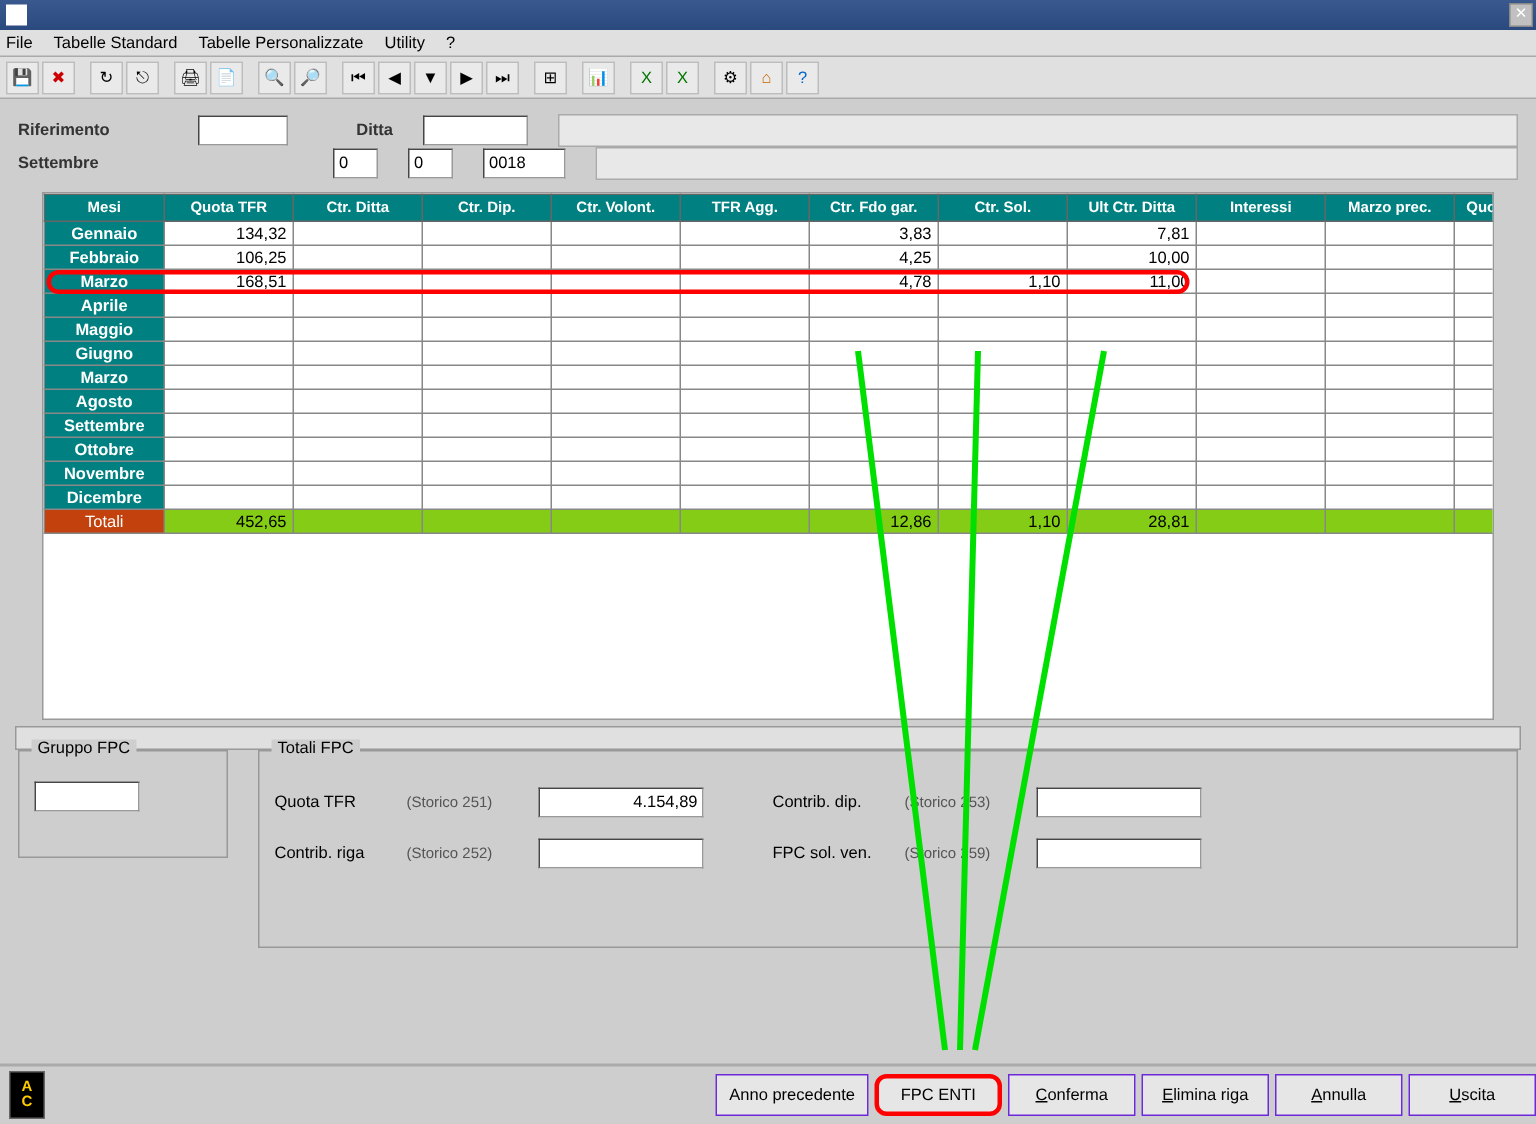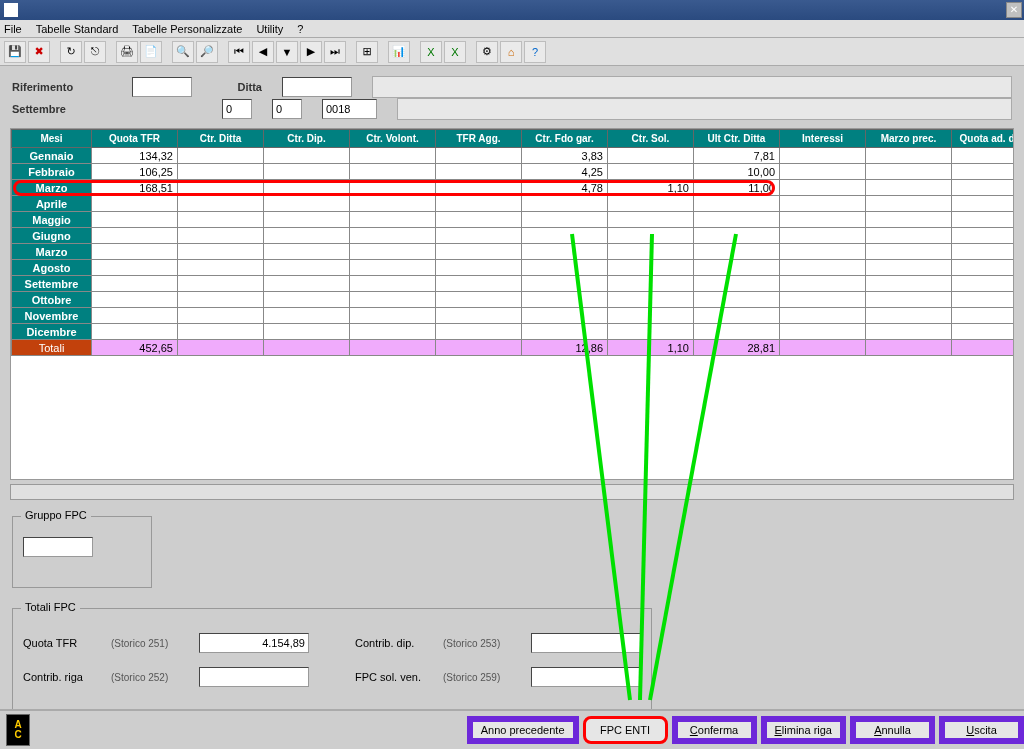--- a/index.html
+++ b/index.html
@@ -88,21 +88,21 @@
     background: #e8e8e8;
     border: 1px solid #aaa;
     height: 22px;
     flex: 1;
     padding: 2px 6px;
     color: #888;
     text-align: center;
     line-height: 18px;
   }
   .grid-wrap {
-    margin: 4px 10px;
+    margin: 4px 28px;
     border: 1px solid #999;
     background: #fff;
     height: 352px;
     overflow: hidden;
     position: relative;
   }
   table.grid {
     border-collapse: collapse;
     width: 100%;
     table-layout: fixed;
@@ -124,41 +124,40 @@
     background: #fff;
     text-align: right;
     font-size: 11px;
   }
   .grid td.month {
     background: #008080;
     color: #fff;
     text-align: center;
     font-weight: bold;
   }
-  .grid tr.total td { background: #f0abfc; font-weight: normal; }
+  .grid tr.total td { background: #84cc16; font-weight: normal; }
   .grid tr.total td.month { background: #c2410c; color:#fff; }
   .row-hl {
     position: absolute;
     border: 3px solid #ff0000;
     border-radius: 10px;
     pointer-events: none;
   }
   .hbar {
     height: 16px;
     background: #e0e0e0;
     border: 1px solid #999;
     position: relative;
     margin: 0 10px;
   }
   .bottom-panels {
     display: flex;
-    padding: 16px 12px;
+    padding: 0 12px;
     gap: 20px;
     align-items: flex-start;
-    flex-direction: column;
   }
   .panel {
     border: 1px solid #999;
     background: #cecece;
     padding: 10px;
     position: relative;
   }
   .panel-title {
     position: absolute;
     top: -8px; left: 8px;
@@ -194,21 +193,21 @@
     align-items: center;
     justify-content: center;
     margin: 0 6px;
     line-height: 1;
     border: 1px solid #666;
   }
   .btn {
     height: 28px;
     min-width: 85px;
     background: #e6e6e6;
-    border: 6px solid #6d28d9;
+    border: 1px solid #6d28d9;
     margin-left: 4px;
     font-size: 11px;
     cursor: pointer;
     padding: 0 8px;
   }
   .btn.hl {
     border: 3px solid #ff0000;
     border-radius: 8px;
   }
   .btn-spacer { flex: 1; }

